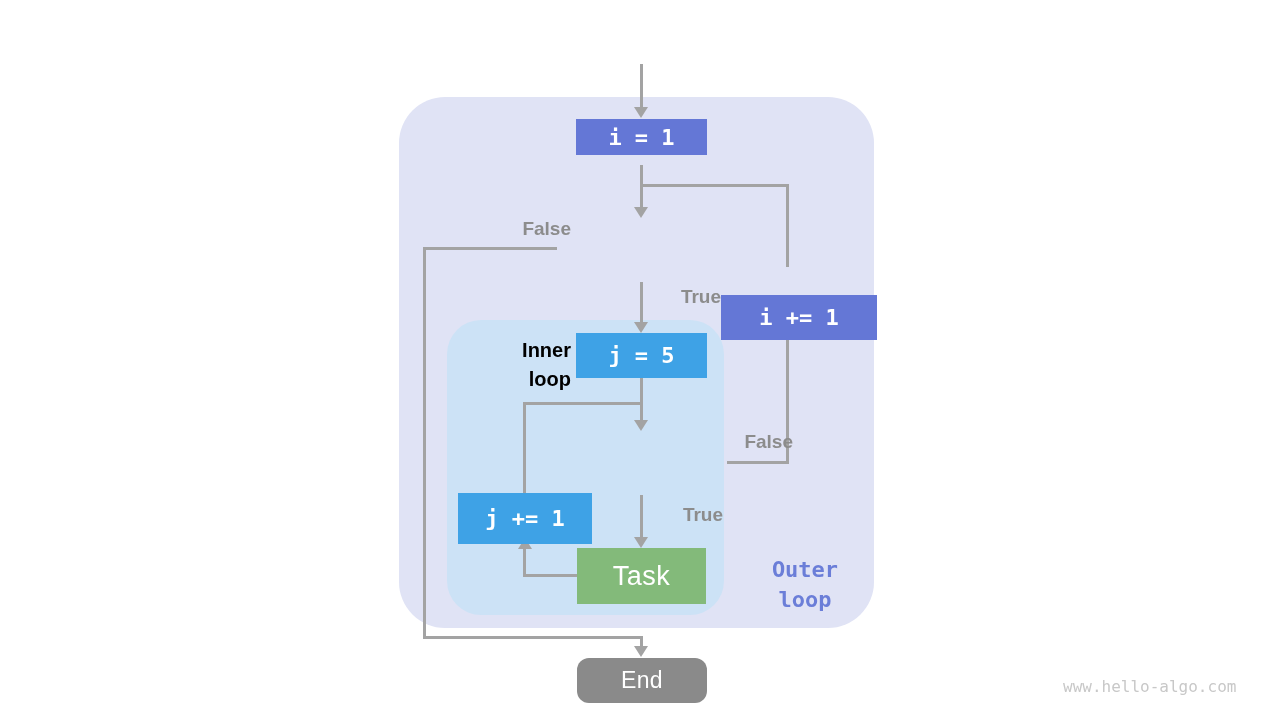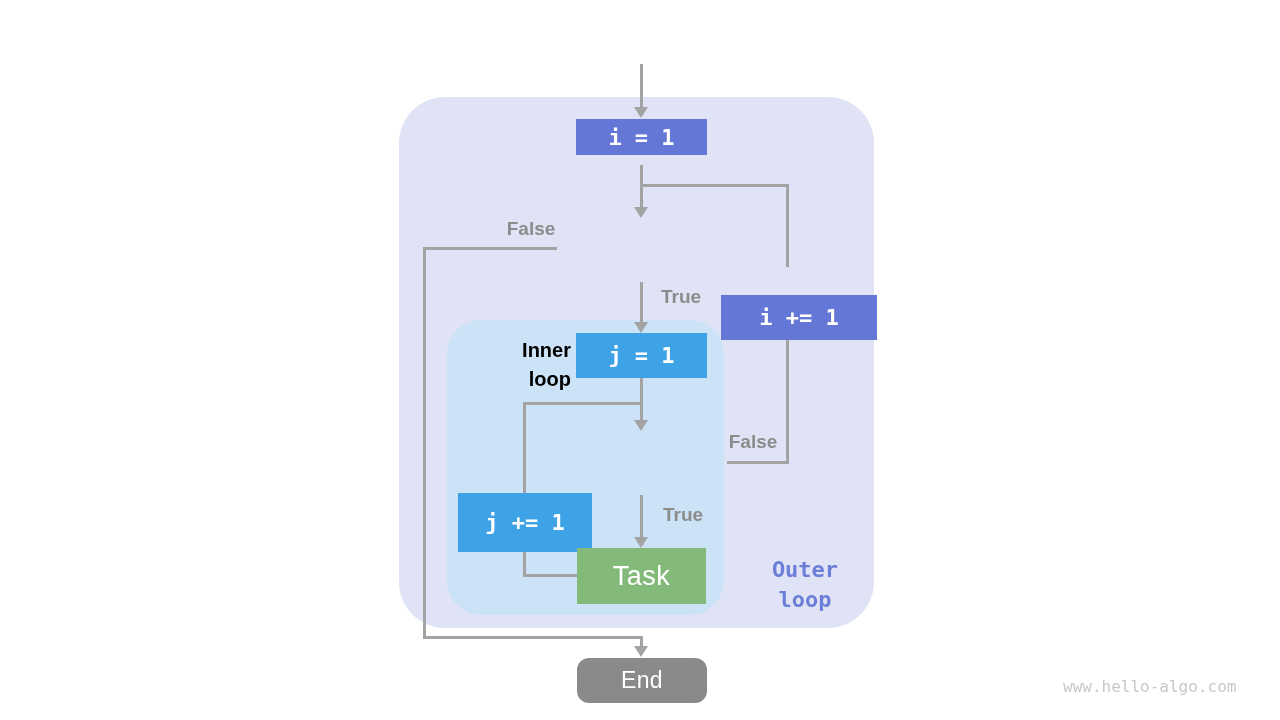--- a/index.html
+++ b/index.html
@@ -56,21 +56,21 @@
     border-top: 11px solid #a3a3a3;
   }
   .ah-up {
     width: 0; height: 0;
     border-left: 7px solid transparent; border-right: 7px solid transparent;
     border-bottom: 11px solid #a3a3a3;
   }
 
   
   .branch-label {
-    width: 80px; text-align: center;
+    width: 80px; text-align: right;
     font-size: 19px; font-weight: bold; color: #8c8c8c;
   }
 
   
   .region-label {
     width: 124px; text-align: center; white-space: pre-line;
   }
   .inner-label {
     left: 447px; top: 336px;
     color: #000000; font-size: 20px; font-weight: bold; line-height: 29px; text-align: right;
@@ -134,25 +134,25 @@
   <div class="abs node proc purple" style="left:576px; top:119px; width:131px; height:36px;">
       <span>i = 1</span>
     </div>
 
 
   <div class="abs node proc purple" style="left:721px; top:267px; width:156px; height:45px;margin-top:28px;">
       <span>i += 1</span>
     </div>
 
   <div class="abs node proc blue" style="left:576px; top:333px; width:131px; height:45px;">
-      <span>j = 1</span>
+      <span>j = 5</span>
     </div>
 
 
-  <div class="abs node proc blue" style="left:458px; top:493px; width:134px; height:59px;">
+  <div class="abs node proc blue" style="left:458px; top:493px; width:134px; height:51px;">
       <span>j += 1</span>
     </div>
 
   <div class="abs node terminal" style="left:577px; top:658px; width:130px; height:45px;">
       <span>End</span>
     </div>
 
   <div class="abs node green task-node" style="left:577px; top:548px; width:129px; height:56px;">
       <span>Task</span>
     </div>

